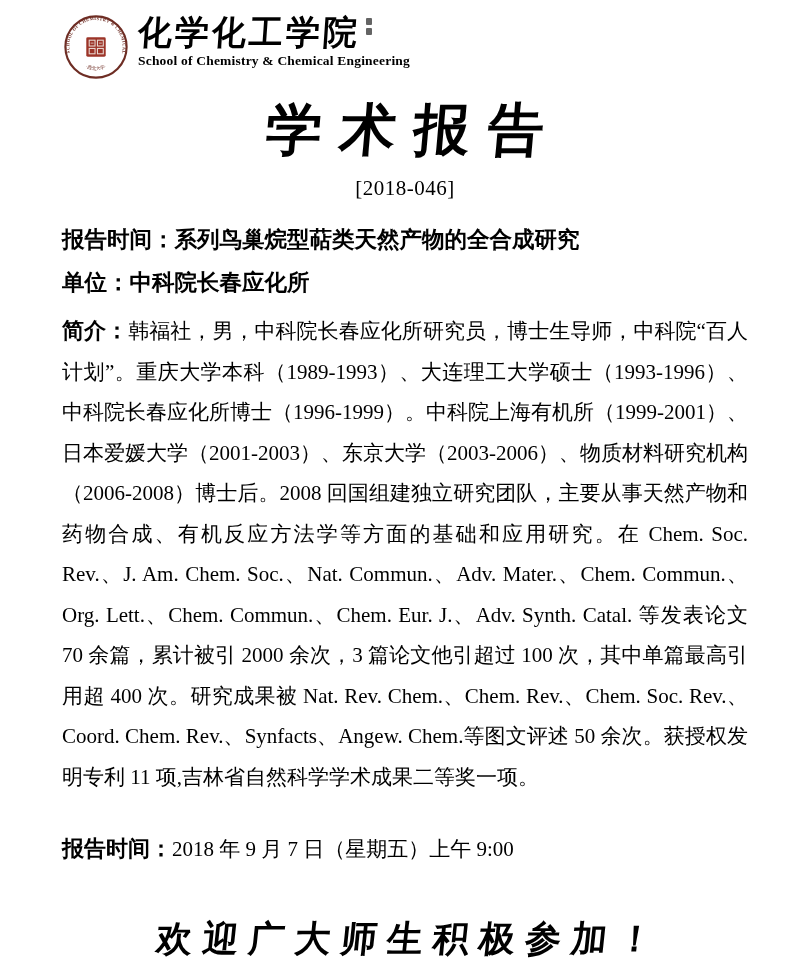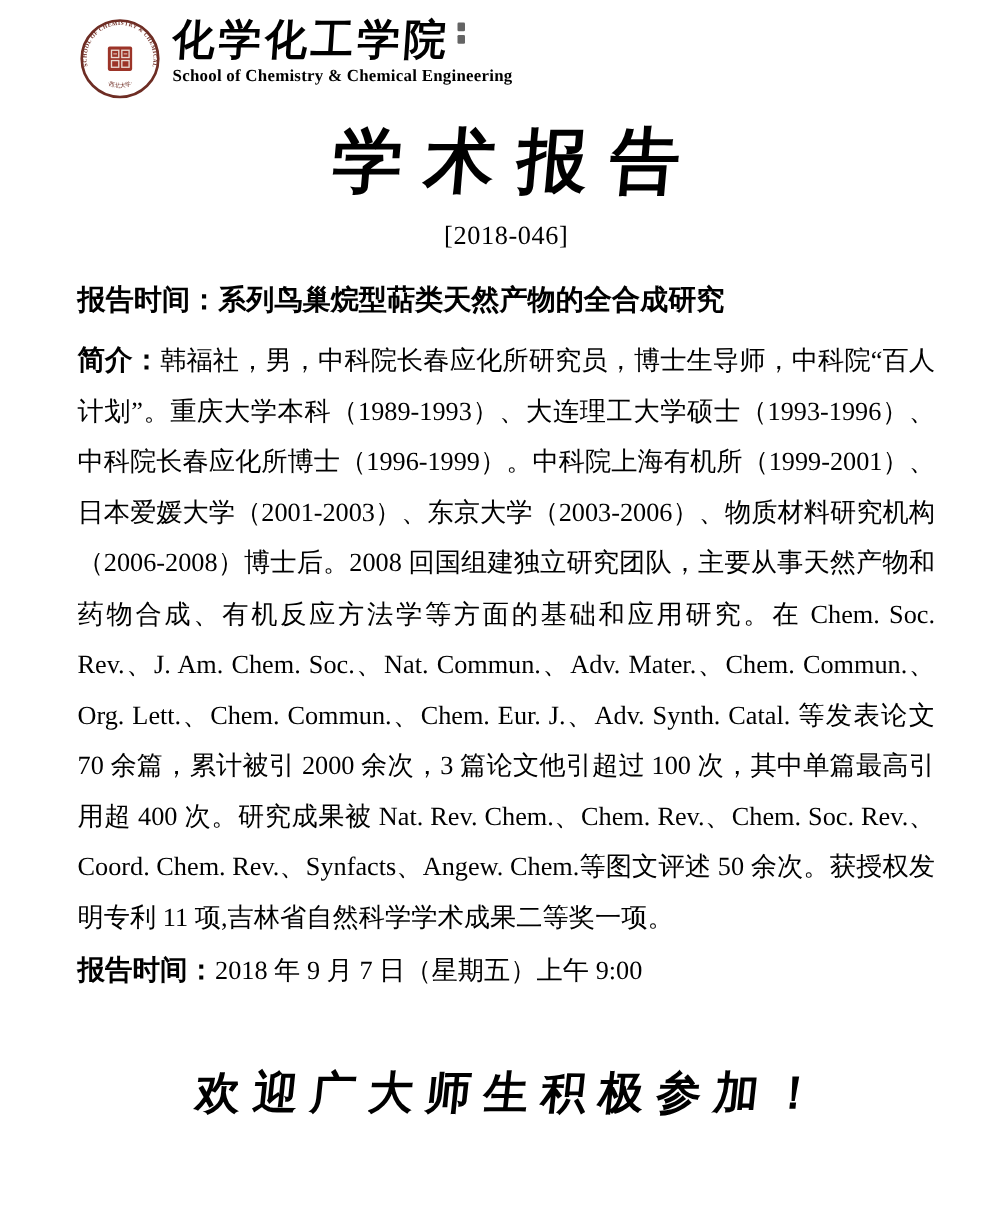--- a/index.html
+++ b/index.html
@@ -77,21 +77,21 @@
     text-align: justify;
     text-justify: inter-character;
   }
   .intro-label {
     font-family: Liberation Serif, serif;
     font-weight: bold;
     font-size: 22px;
   }
 
   
-  .schedule-line { font-size: 21px; line-height: 44px; white-space: nowrap; }
+  .schedule-line { font-size: 21px; line-height: 28px; white-space: nowrap; margin-top: 38px; }
   .schedule-label {
     font-family: "Liberation Sans", "DejaVu Sans", sans-serif;
     font-weight: bold;
     font-size: 22px;
   }
 
   
   .slogan {
     text-align: center;
     font-family: "DejaVu Serif", serif;
@@ -140,20 +140,21 @@
       <div class="college-en">School of Chemistry &amp; Chemical Engineering</div>
     </div>
   </div>
 
   <div class="main-title">学术报告</div>
 
   <div class="report-code">[2018-046]</div>
 
   <div class="meta">
     <div class="meta-line"><span>报告时间：</span><span>系列鸟巢烷型萜类天然产物的全合成研究</span></div>
+    <div class="meta-line"><span>单位：</span><span>中科院长春应化所</span></div>
   </div>
 
   <p class="intro"><span class="intro-label">简介：</span><span>韩福社，男，中科院长春应化所研究员，博士生导师，中科院“百人计划”。重庆大学本科（1989-1993）、大连理工大学硕士（1993-1996）、中科院长春应化所博士（1996-1999）。中科院上海有机所（1999-2001）、日本爱媛大学（2001-2003）、东京大学（2003-2006）、物质材料研究机构（2006-2008）博士后。2008 回国组建独立研究团队，主要从事天然产物和药物合成、有机反应方法学等方面的基础和应用研究。在 Chem. Soc. Rev.、J. Am. Chem. Soc.、Nat. Commun.、Adv. Mater.、Chem. Commun.、Org. Lett.、Chem. Commun.、Chem. Eur. J.、Adv. Synth. Catal. 等发表论文 70 余篇，累计被引 2000 余次，3 篇论文他引超过 100 次，其中单篇最高引用超 400 次。研究成果被 Nat. Rev. Chem.、Chem. Rev.、Chem. Soc. Rev.、Coord. Chem. Rev.、Synfacts、Angew. Chem.等图文评述 50 余次。获授权发明专利 11 项,吉林省自然科学学术成果二等奖一项。</span></p>
 
   <div class="schedule-line"><span class="schedule-label">报告时间：</span><span>2018 年 9 月 7 日（星期五）上午 9:00</span></div>
 
   <div class="slogan">欢迎广大师生积极参加！</div>
 
 </div>
 

